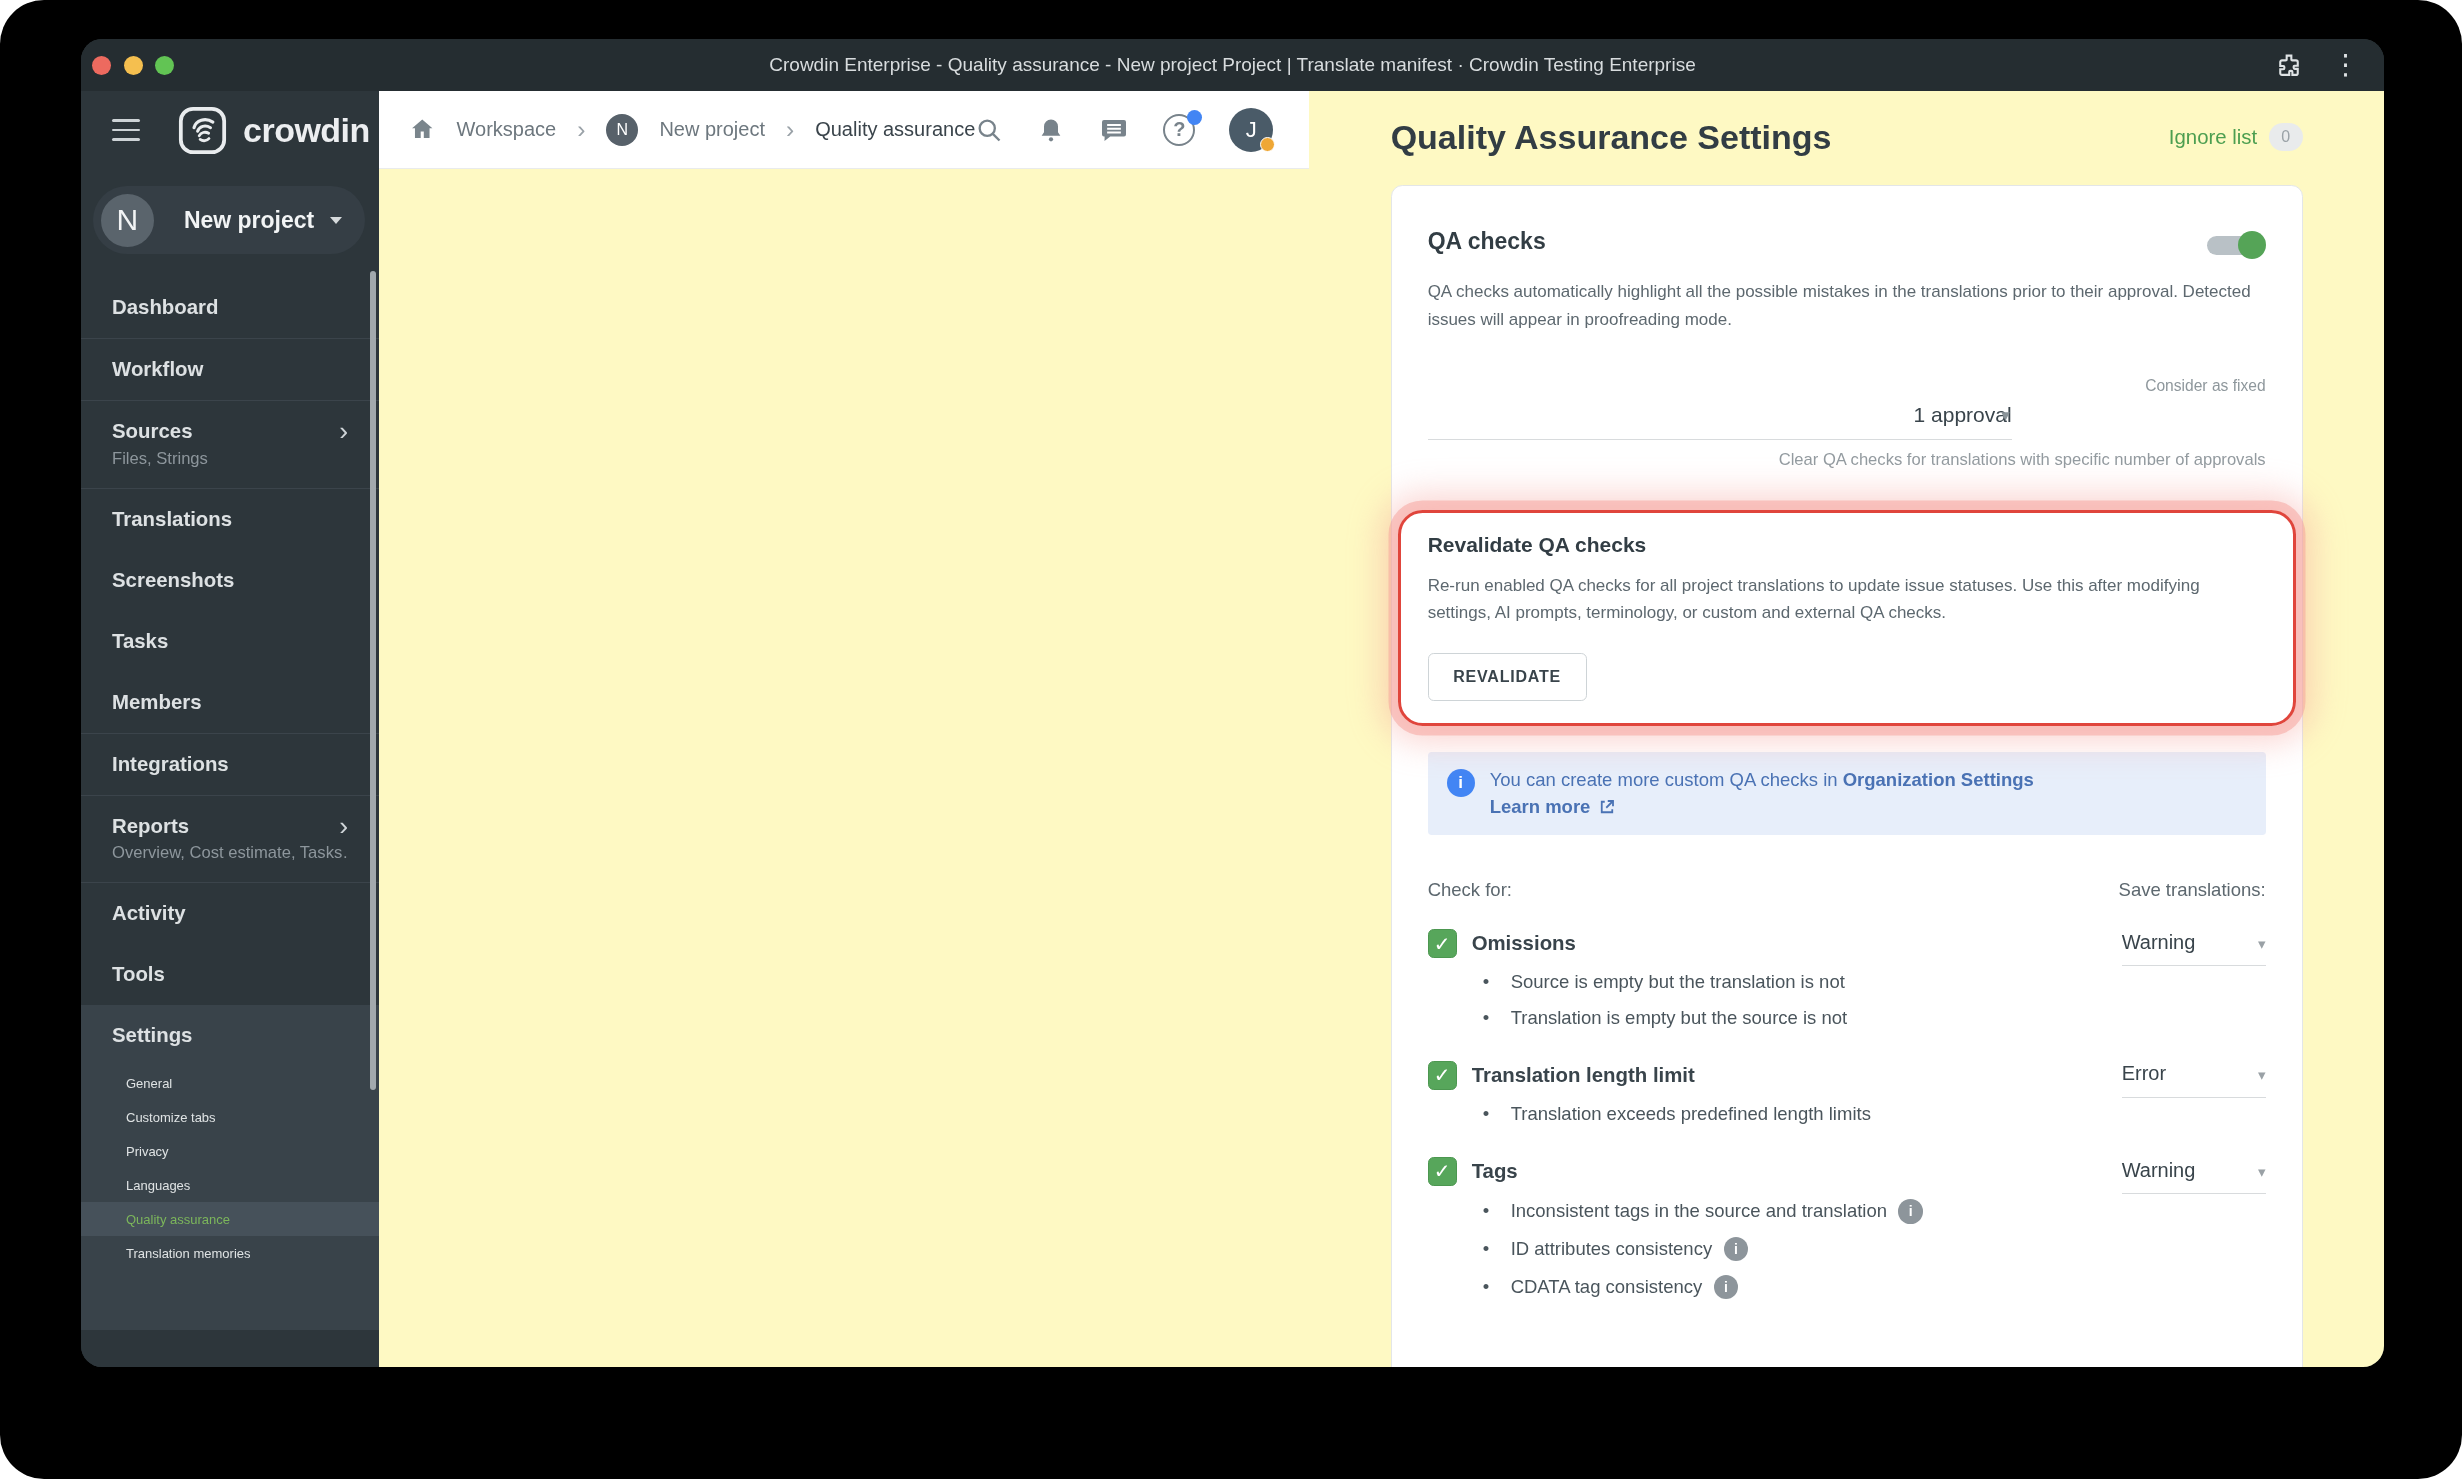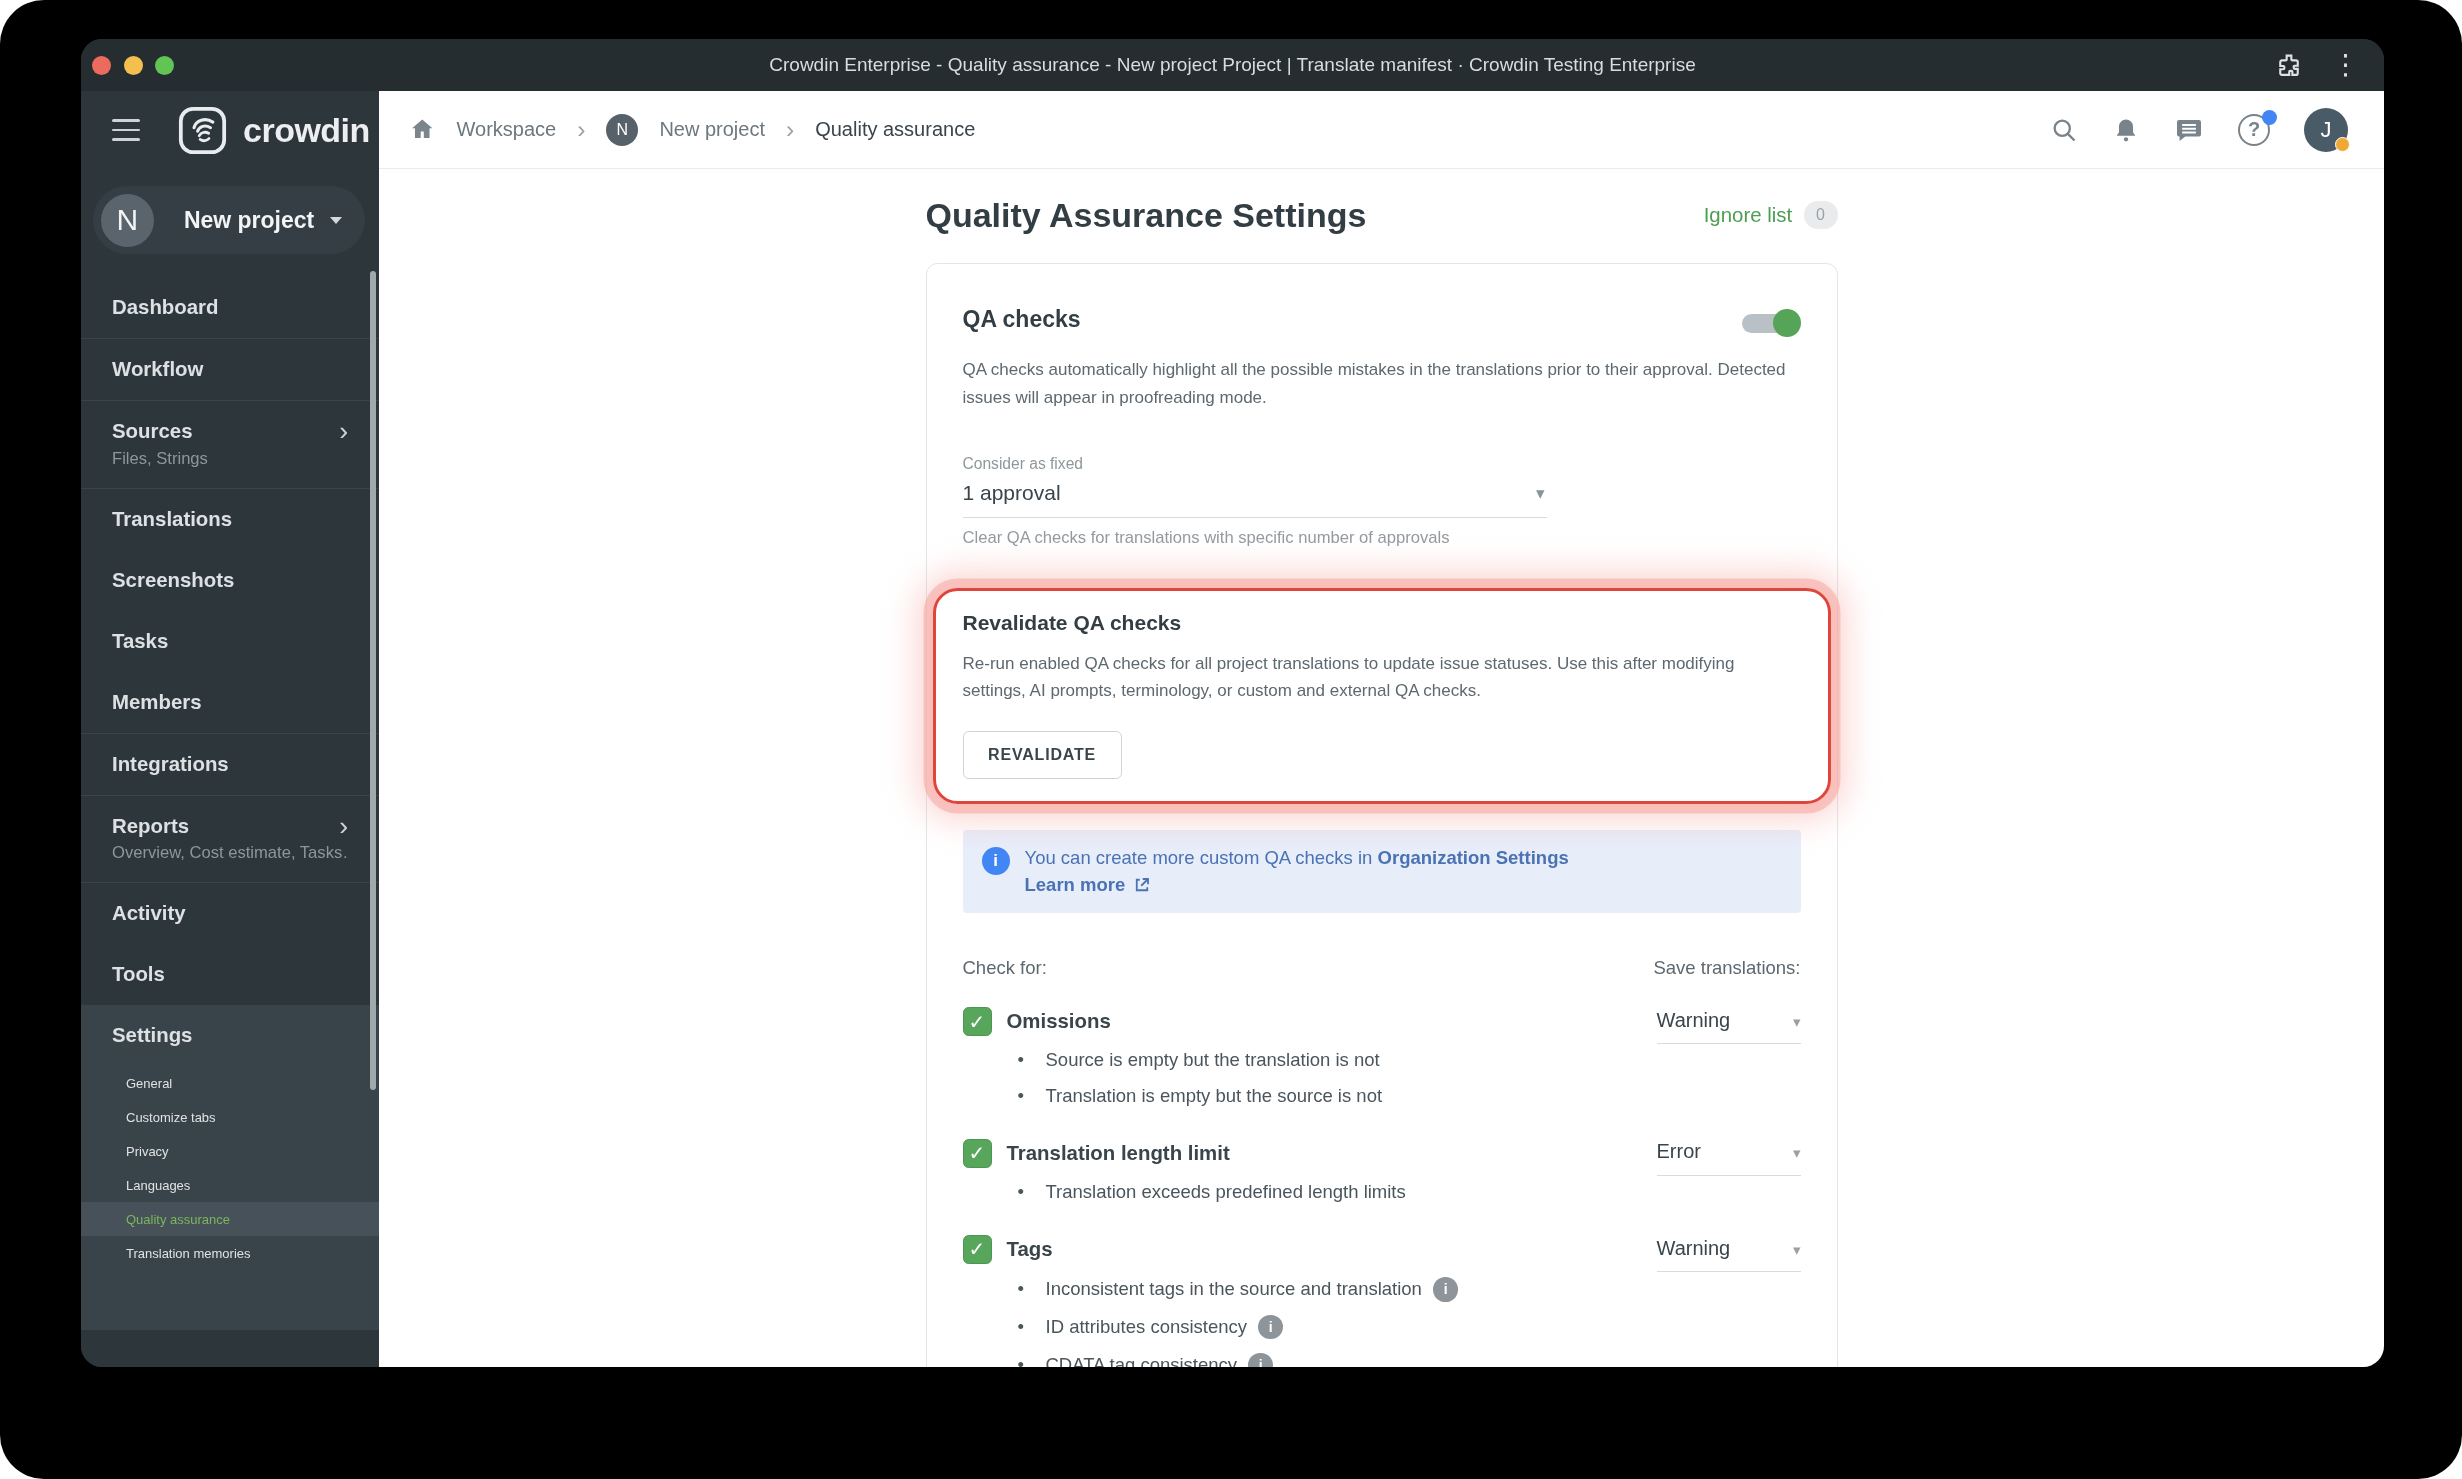--- a/index.html
+++ b/index.html
@@ -33,21 +33,21 @@
   .sb-item.divider { border-bottom:0.9px solid #3b444b; }
   .sb-item-row { display:flex; align-items:center; justify-content:space-between; }
   .sb-chevron { font-size:26.5px; line-height:19px; color:#cfd5d8; font-weight:400; }
   .sb-item-sub { margin-top:5.7px; font-size:16.6px; font-weight:400; color:#8d969c; white-space:nowrap; overflow:hidden; }
   .settings-section { background:#39434a; padding-bottom:60px; }
   .sb-subitem { padding:9.5px 31px 9.5px 45px; font-size:13px; color:#dfe3e4; cursor:pointer; }
   .sb-subitem.active { background:#46515a; color:#7cb65b; }
   .sb-scrollbar { position:absolute; right:2.8px; top:180px; width:6.6px; height:819px; border-radius:3.8px; background:#a2a9ad; }
 
   
-  .main { flex:1; background:#ffffff; display:flex; flex-direction:column; min-width:0; }
+  .main { flex:1; background:#fef9c3; display:flex; flex-direction:row; min-width:0; }
   .app-header { height:78px; flex:none; background:#ffffff; border-bottom:0.9px solid #e9ebec; display:flex; align-items:center; justify-content:space-between; padding:0 36px 0 30px; }
   .breadcrumb { display:flex; align-items:center; gap:21px; }
   .bc-link { font-size:20px; color:#6d777e; cursor:pointer; }
   .bc-current { font-size:20px; color:#3a444b; }
   .bc-sep { font-size:24.6px; color:#9aa2a8; }
   .bc-avatar { width:32px; height:32px; border-radius:50%; background:#57616a; color:#fff; font-size:16px; display:flex; align-items:center; justify-content:center; }
   .hdr-icons { display:flex; align-items:center; gap:34px; }
   .icon-btn { position:relative; display:flex; align-items:center; justify-content:center; cursor:pointer; }
   .help-circle { width:32px; height:32px; border:2.4px solid #78838b; border-radius:50%; color:#78838b; font-size:20px; font-weight:bold; display:flex; align-items:center; justify-content:center; }
   .dot-blue { position:absolute; top:-3.8px; right:-6.6px; width:15px; height:15px; border-radius:50%; background:#4285f4; }
@@ -64,21 +64,21 @@
 
   .card { background:#fff; border:0.9px solid #e3e6e8; border-radius:11.4px; padding:42px 36px 57px; min-height:1241px; }
 
   .qa-head { display:flex; justify-content:space-between; align-items:flex-start; }
   .section-title { font-size:23px; font-weight:700; color:#323d44; }
   .toggle { position:relative; width:59px; height:28px; margin-top:3.8px; cursor:pointer; flex:none; }
   .toggle-track { position:absolute; left:0; top:4.7px; width:45px; height:19px; border-radius:9.5px; background:#b9c1c6; }
   .toggle-knob { position:absolute; right:0; top:0; width:28px; height:28px; border-radius:50%; background:#55a457; }
   .body-text { margin-top:19px; font-size:17px; line-height:27.5px; color:#5d686f; max-width:845px; }
 
-  .consider { margin-top:44px; }
+  .consider { margin-top:44px;text-align:right; }
   .field-label { font-size:15.6px; color:#8e979c; }
   .select-line { position:relative; margin-top:7.6px; width:584px; border-bottom:0.9px solid #d8dbdd; padding-bottom:12.3px; cursor:pointer; }
   .select-value { font-size:21px; color:#39444b; }
   .select-caret { position:absolute; right:1.9px; bottom:13.3px; font-size:17px; color:#8b9499; }
   .field-hint { margin-top:9.5px; font-size:16.6px; color:#939ba0; }
 
   .revalidate { position:relative; margin-top:63px; }
   .highlight-ring { position:absolute; left:-30px; right:-30px; top:-23px; bottom:-24.6px; border:3.8px solid #e0453c; border-radius:24.6px;
     box-shadow:0 0 0 9.5px rgba(246,160,153,0.5), 0 0 32px 17px rgba(246,160,153,0.42); pointer-events:none; }
   .sub-title { font-size:21px; font-weight:700; color:#323d44; }

